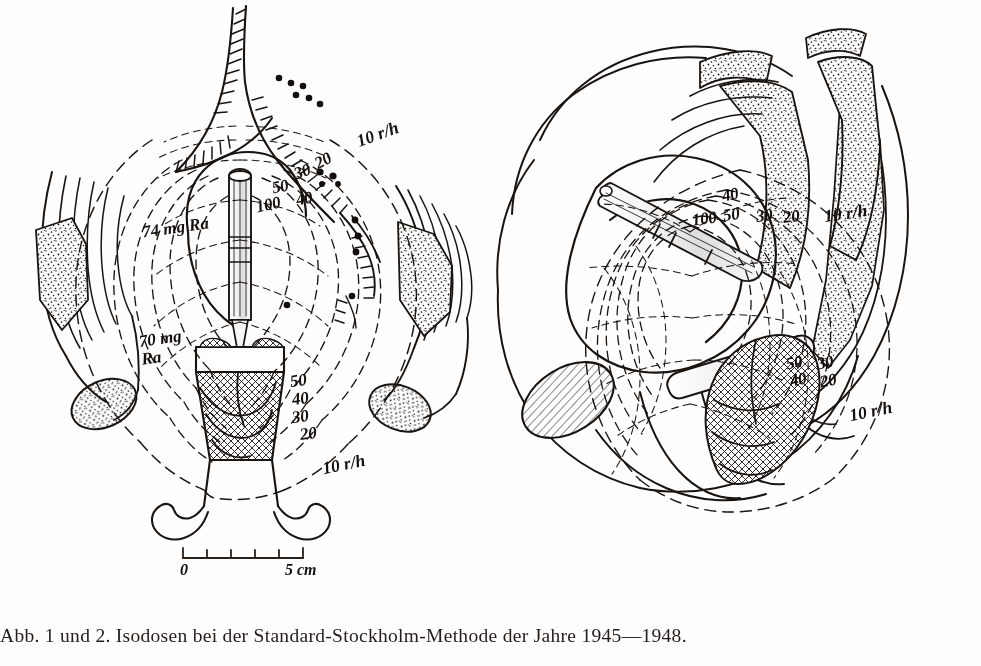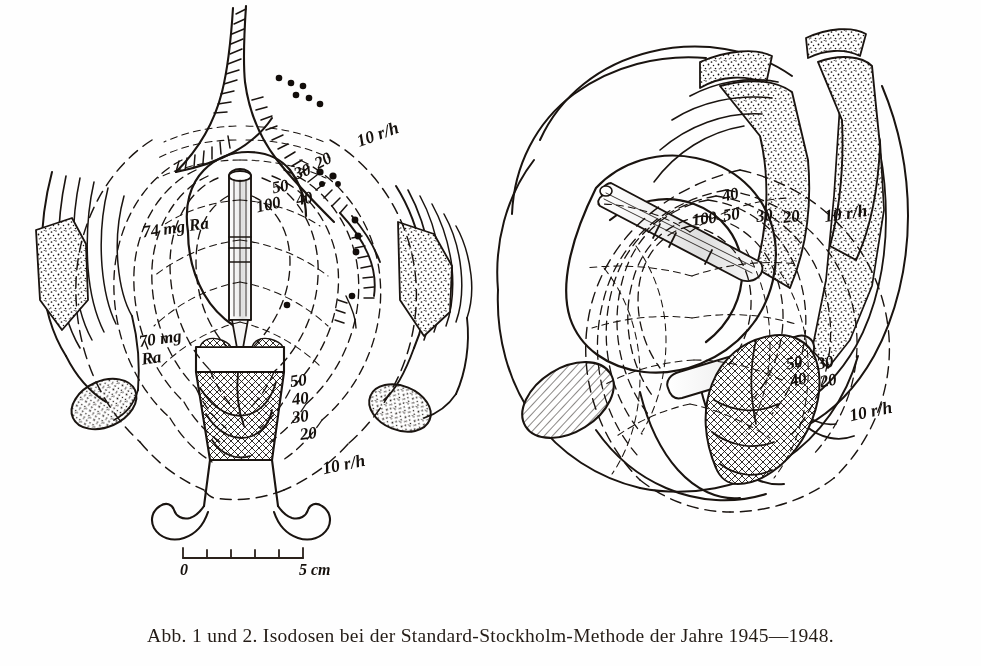--- a/index.html
+++ b/index.html
@@ -42,21 +42,21 @@
     right: 0;
     bottom: 0;
     height: 80px;
     pointer-events: none;
   }
   #main-caption {
     position: absolute;
     left: 0;
     right: 0;
     top: 625px;
-    text-align: center;
+    text-align: left;
     font-family: "Liberation Serif", "DejaVu Serif", serif;
     font-size: 19.5px;
     color: #241c16;
     letter-spacing: 0.3px;
     white-space: nowrap;
   }
 
   
   .annot {
     position: absolute;
@@ -481,21 +481,21 @@
 
   <div class="annot iso rot-n8" style="left:290px; top:372px;">50</div>
   <div class="annot iso rot-n8" style="left:292px; top:390px;">40</div>
   <div class="annot iso rot-n8" style="left:292px; top:408px;">30</div>
   <div class="annot iso rot-n8" style="left:300px; top:425px;">20</div>
 
   <div class="annot rh rot-n20" style="left:356px; top:125px;">10 r/h</div>
   <div class="annot rh rot-n12" style="left:322px; top:455px;">10 r/h</div>
 
   <div class="annot scale-num" style="left:180px; top:562px;">0</div>
-  <div class="annot scale-num" style="left:299px; top:562px;">5 cm</div>
+  <div class="annot scale-num" style="left:285px; top:562px;">5 cm</div>
 
   <div class="annot iso rot-n12" style="left:722px; top:186px;">40</div>
   <div class="annot iso rot-n8" style="left:692px; top:210px;">100</div>
   <div class="annot iso rot-n8" style="left:723px; top:206px;">50</div>
   <div class="annot iso rot-n8" style="left:756px; top:207px;">30</div>
   <div class="annot iso rot-n8" style="left:783px; top:208px;">20</div>
 
   <div class="annot iso rot-n12" style="left:786px; top:354px;">50</div>
   <div class="annot iso rot-n12" style="left:790px; top:371px;">40</div>
   <div class="annot iso rot-n12" style="left:817px; top:354px;">30</div>

